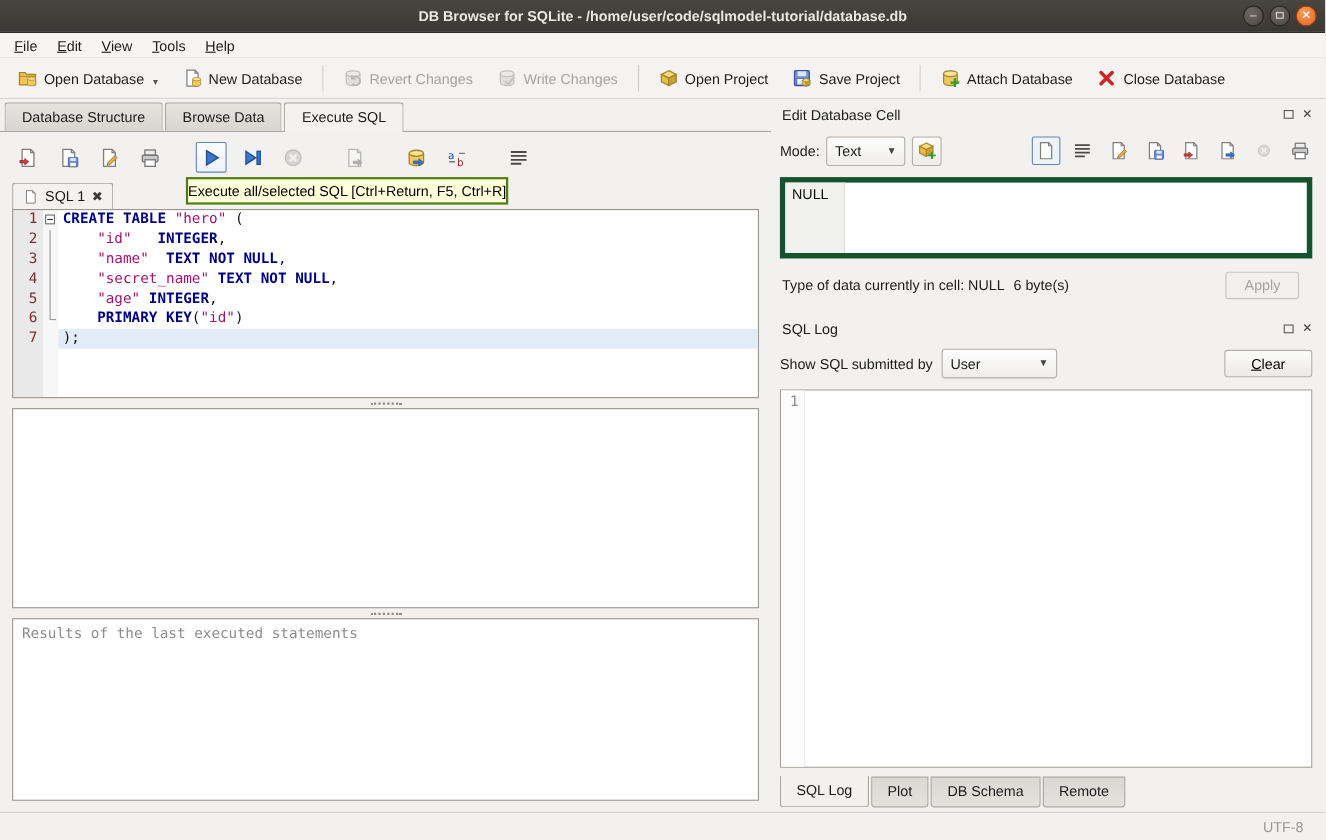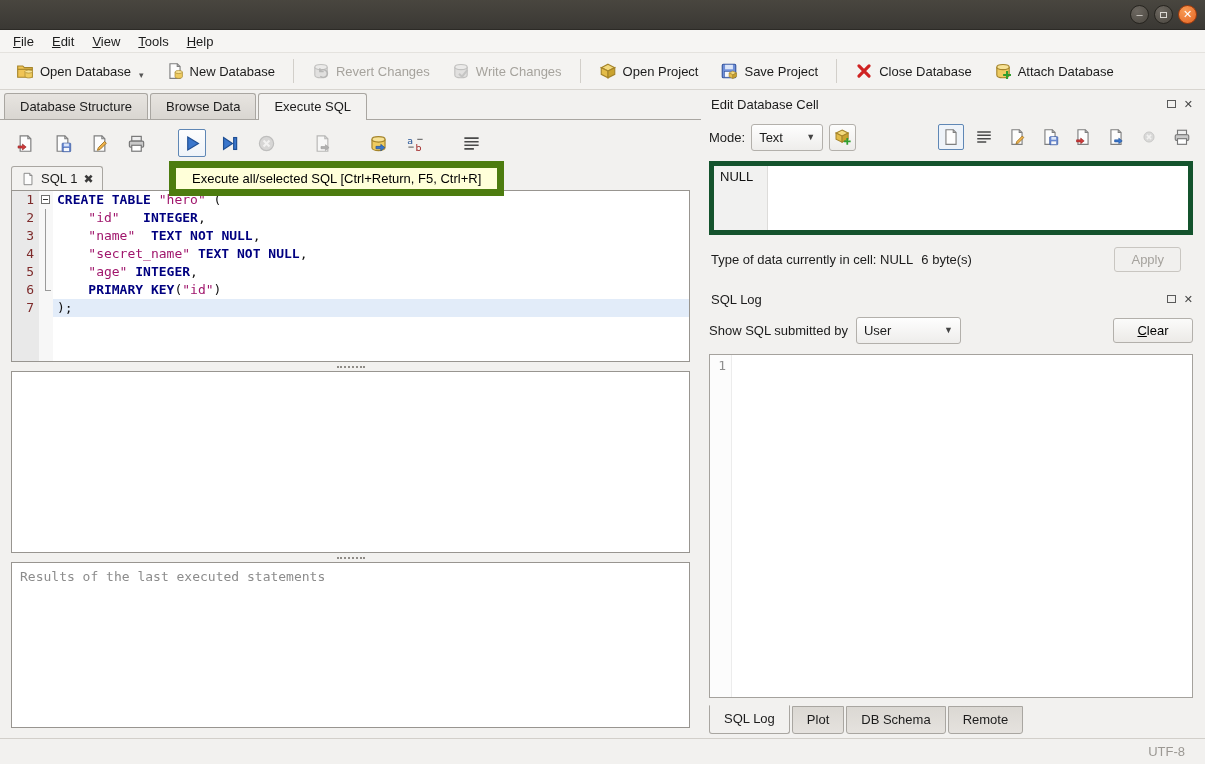--- a/index.html
+++ b/index.html
@@ -111,21 +111,21 @@
   .log-gutter { width:22px; flex:none; text-align:right; padding:3px 5px 0 0; color:#8d8d8d; background:#fcfcfc; border-right:1px solid #ececec; }
 
   .right-tabs { height:28px; flex:none; display:flex; gap:2px; margin-top:8px; padding-left:2px; }
   .rtab { border:1px solid #a9a6a1; border-radius:0 0 3px 3px; padding:5px 14px; background:linear-gradient(#dbd8d3,#e5e2de); cursor:default; }
   .rtab.active { background:#f2f1ef; border-top-color:#f2f1ef; margin-top:-1px; }
 
   
   .statusbar { height:26px; flex:none; border-top:1px solid #d2cfca; display:flex; align-items:center; justify-content:flex-end; padding-right:20px; color:#9b9893; background:#f2f1ef; }
 
   
-  .tooltip { position:absolute; left:169px; top:161px; background:#ffffd9; border:7px solid #4d7c0f; padding:3px 16px; color:#000; z-index:50; white-space:nowrap; }
+  .tooltip { position:absolute; left:169px; top:161px; background:#ffffd9; border:2px solid #4d7c0f; padding:3px 0; color:#000; z-index:50; white-space:nowrap; }
 </style>
 </head>
 <body>
 
 <svg width="0" height="0" style="position:absolute" aria-hidden="true">
   <defs>
     <g id="i-cyl">
       <path d="M2.5 4.5 V11.5 C2.5 12.9 5 14 8 14 C11 14 13.5 12.9 13.5 11.5 V4.5" fill="#eecb60" stroke="#a5842a"></path>
       <ellipse cx="8" cy="4.5" rx="5.5" ry="2.3" fill="#f7e296" stroke="#a5842a"></ellipse>
     </g>
@@ -192,20 +192,21 @@
       <text x="1" y="8.5" font-size="8" fill="#1f4f94" font-family="DejaVu Sans, sans-serif">a</text>
       <text x="8" y="14.5" font-size="8" fill="#9e1f1f" font-family="DejaVu Sans, sans-serif">b</text>
       <path d="M9.5 4.5 H14 M2 11 H6.5" stroke="#777" stroke-width="1"></path>
     </g>
   </defs>
 </svg>
 
 <div class="window">
 
   <div class="titlebar">
+    <span class="title">DB Browser for SQLite - /home/user/code/sqlmodel-tutorial/database.db</span>
     <div class="winbtns">
       <div class="wbtn">–</div>
       <div class="wbtn"><span class="sq"></span></div>
       <div class="wbtn close">✕</div>
     </div>
   </div>
 
   <div class="menubar">
     <span class="mitem">File</span>
     <span class="mitem">Edit</span>
@@ -255,30 +256,30 @@
     <button class="tbtn">
       <svg class="ic" viewBox="0 0 16 16">
           <use href="#i-floppy"></use>
           <use href="#i-cube" transform="translate(7,7) scale(0.55)"></use>
         </svg>
       <span>Save Project</span>
     </button>
     <span class="tsep"></span>
     <button class="tbtn">
       <svg class="ic" viewBox="0 0 16 16">
-          <use href="#i-x"></use>
-        </svg>
-      <span>Close Database</span>
-    </button>
-    <button class="tbtn">
-      <svg class="ic" viewBox="0 0 16 16">
           <use href="#i-cyl"></use>
           <use href="#i-plus" transform="translate(6,6) scale(0.7)"></use>
         </svg>
       <span>Attach Database</span>
+    </button>
+    <button class="tbtn">
+      <svg class="ic" viewBox="0 0 16 16">
+          <use href="#i-x"></use>
+        </svg>
+      <span>Close Database</span>
     </button>
   </div>
 
   <div class="main">
 
     <div class="left-pane">
       <div class="main-tabs">
         <div class="mtab">Database Structure</div>
         <div class="mtab">Browse Data</div>
         <div class="mtab active">Execute SQL</div>

